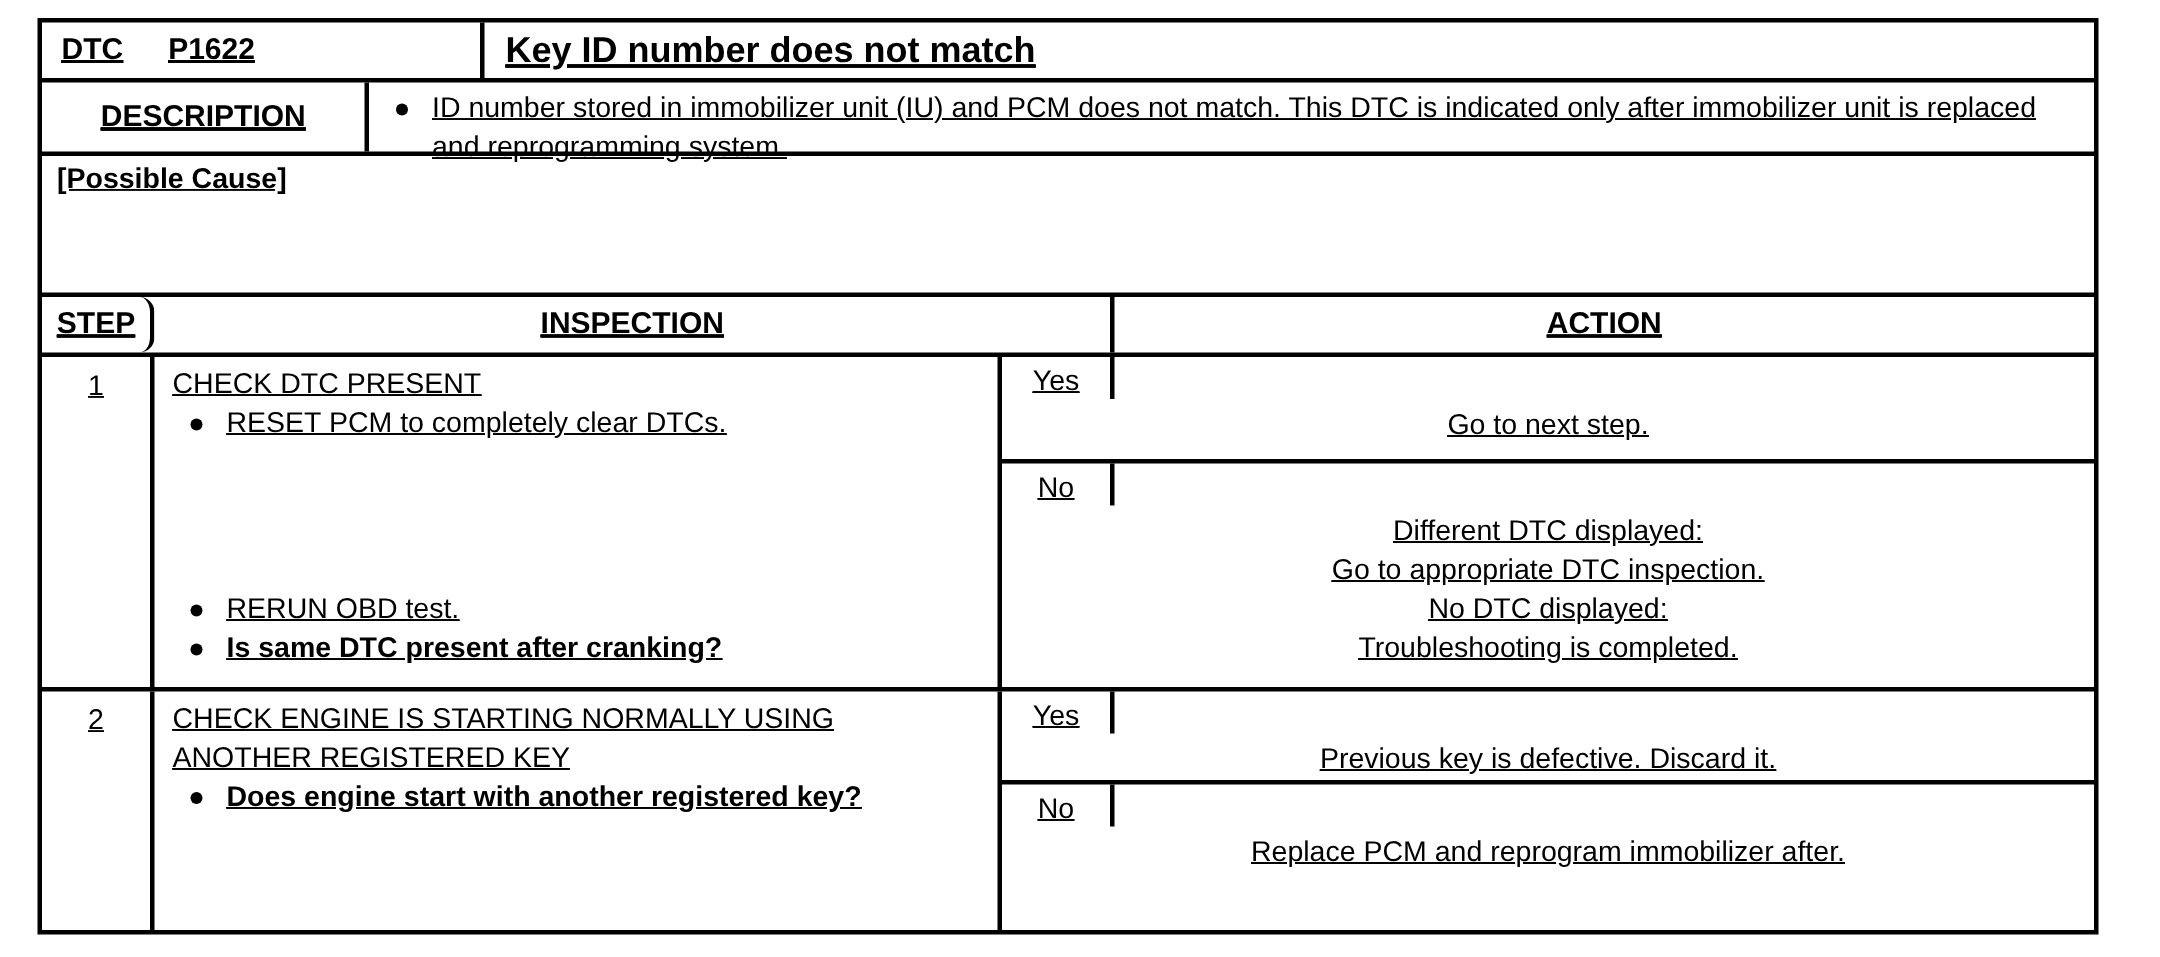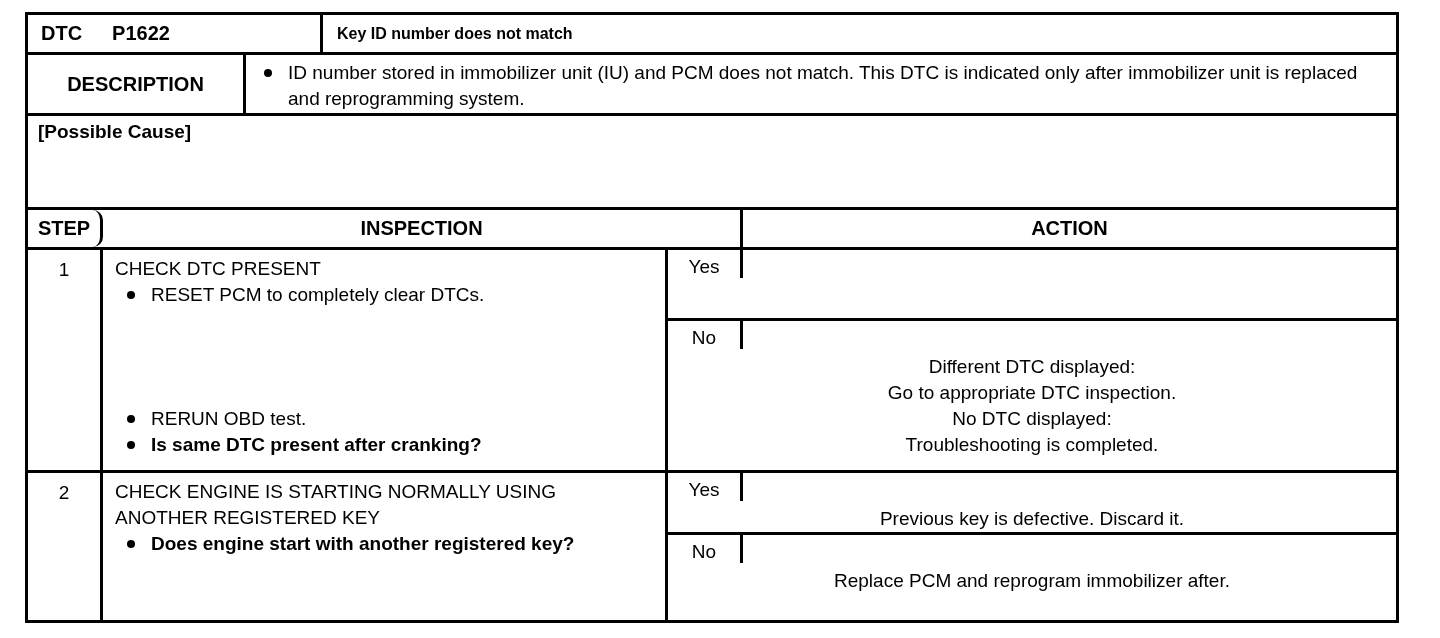--- a/index.html
+++ b/index.html
@@ -1,15 +1,15 @@
 <!DOCTYPE html>
 <html><head>
 <meta charset="utf-8">
 <style>
-  * { margin: 0; padding: 0; box-sizing: border-box; }
+  * { margin: 0; padding: 0; box-sizing: border-box; text-decoration: underline; }
   html, body {
     width: 1440px; height: 638px;
     background: #ffffff;
     font-family: "Liberation Sans", "DejaVu Sans", sans-serif;
     color: #000;
     overflow: hidden;
   }
   .doc-table {
     position: absolute;
     left: 25px; top: 12px;
@@ -26,25 +26,25 @@
   
   .row-dtc { height: 37px; }
   .cell-dtc-code {
     width: 295px; display: flex; align-items: center;
     padding-left: 13px; gap: 30px;
     font-weight: bold; font-size: 20px;
   }
   .cell-dtc-title {
     flex: 1; display: flex; align-items: center;
     padding-left: 14px;
-    font-weight: bold; font-size: 16px;
+    font-weight: bold; font-size: 24px;
   }
 
   
-  .row-desc { height: 61px; }
+  .row-desc { height: 49px; }
   .cell-desc-label {
     width: 218px; display: flex; align-items: center; justify-content: center;
     font-weight: bold; font-size: 20px;
   }
   .cell-desc-text { flex: 1; padding: 5px 14px 0 6px; font-size: 19px; line-height: 26px; }
 
   
   .bullet { position: relative; padding-left: 36px; }
   .bullet::before {
     content: ""; position: absolute;
@@ -133,20 +133,23 @@
         <div class="bullet">RESET PCM to completely clear DTCs.</div>
       </div>
       <div>
         <div class="bullet">RERUN OBD test.</div>
         <div class="bullet bold">Is same DTC present after cranking?</div>
       </div>
     </div>
     <div class="results">
       <div class="result-row fixed-1">
         <div class="cell-answer br">Yes</div>
+        <div class="cell-action">
+          <div>Go to next step.</div>
+        </div>
       </div>
       <div class="result-row bt">
         <div class="cell-answer br">No</div>
         <div class="cell-action">
           <div>Different DTC displayed:</div>
           <div>Go to appropriate DTC inspection.</div>
           <div>No DTC displayed:</div>
           <div>Troubleshooting is completed.</div>
         </div>
       </div>

